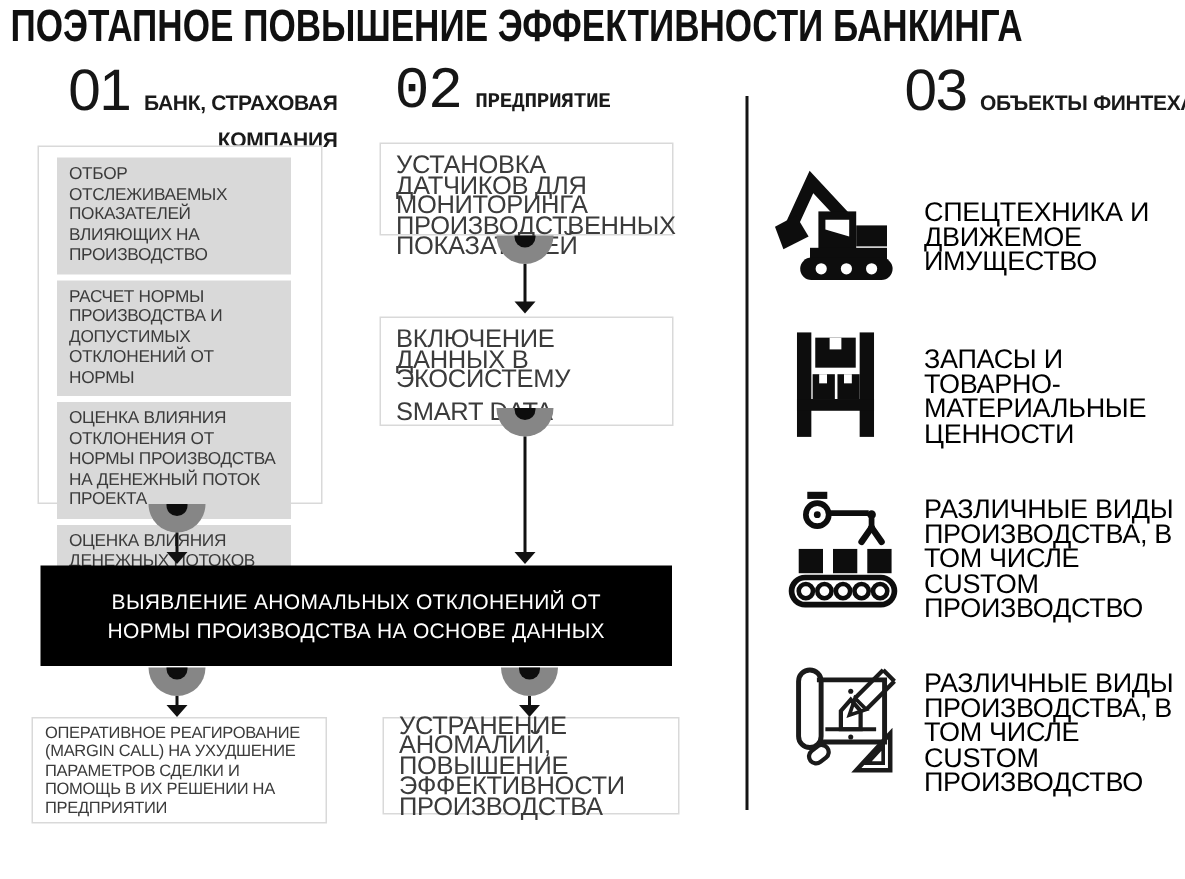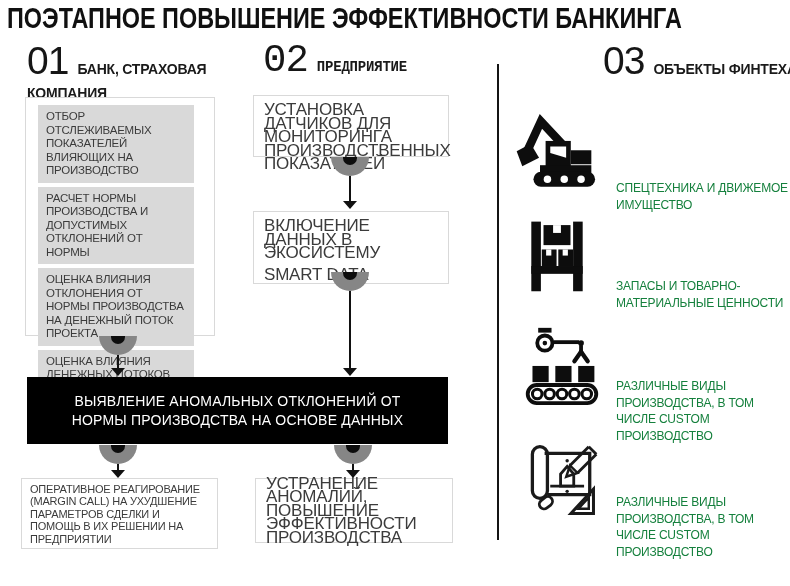--- a/index.html
+++ b/index.html
@@ -30,30 +30,30 @@
     position:absolute;background:#000;color:#fff;display:flex;align-items:center;justify-content:center;
     text-align:center;font-size:14px;line-height:19px;letter-spacing:0.2px;box-sizing:border-box;padding:0 24px;
   }
   .marker{position:absolute;width:38px;}
   .marker .half{position:absolute;top:0;left:0;width:38px;height:19px;background:#868686;border-radius:0 0 19px 19px;}
   .marker .dot{position:absolute;top:0;left:12px;width:14px;height:8px;background:#0d0d0d;border-radius:0 0 8px 8px;}
   .marker .stem{position:absolute;top:19px;bottom:7px;left:18px;width:2px;background:#111;}
   .marker .head{position:absolute;bottom:0;left:12px;width:0;height:0;border-left:7px solid transparent;border-right:7px solid transparent;border-top:8px solid #111;}
   .divider{position:absolute;background:#141414;}
   .ficon{position:absolute;}
-  .flabel{position:absolute;color:#15803d;font-size:12px;line-height:16.5px;letter-spacing:-0.2px;margin-top:47px;}
+  .flabel{position:absolute;color:#000000;font-size:18px;line-height:16.5px;letter-spacing:-0.2px;}
 </style>
 </head>
 <body>
 
 <div class="stage">
 
   <div class="title">ПОЭТАПНОЕ ПОВЫШЕНИЕ ЭФФЕКТИВНОСТИ БАНКИНГА</div>
 
-  <div class="colhead" style="left:27px;top:39px;width:198px;">
+  <div class="colhead" style="left:27px;top:39px;width:198px;text-align:right;">
     <span class="num">01</span><span class="lbl">БАНК, СТРАХОВАЯ КОМПАНИЯ</span>
   </div>
   <div class="colhead" style="left:263px;top:39px;width:210px;font-family:Liberation Mono, monospace;">
     <span class="num">02</span><span class="lbl">ПРЕДПРИЯТИЕ</span>
   </div>
   <div class="colhead" style="left:563px;top:39px;width:225px;margin-left:40px;">
     <span class="num">03</span><span class="lbl">ОБЪЕКТЫ ФИНТЕХА</span>
   </div>
 
   <div class="outerbox" style="left:25px;top:97px;width:190px;height:239px;padding:7px 4px 4px 12px;">

